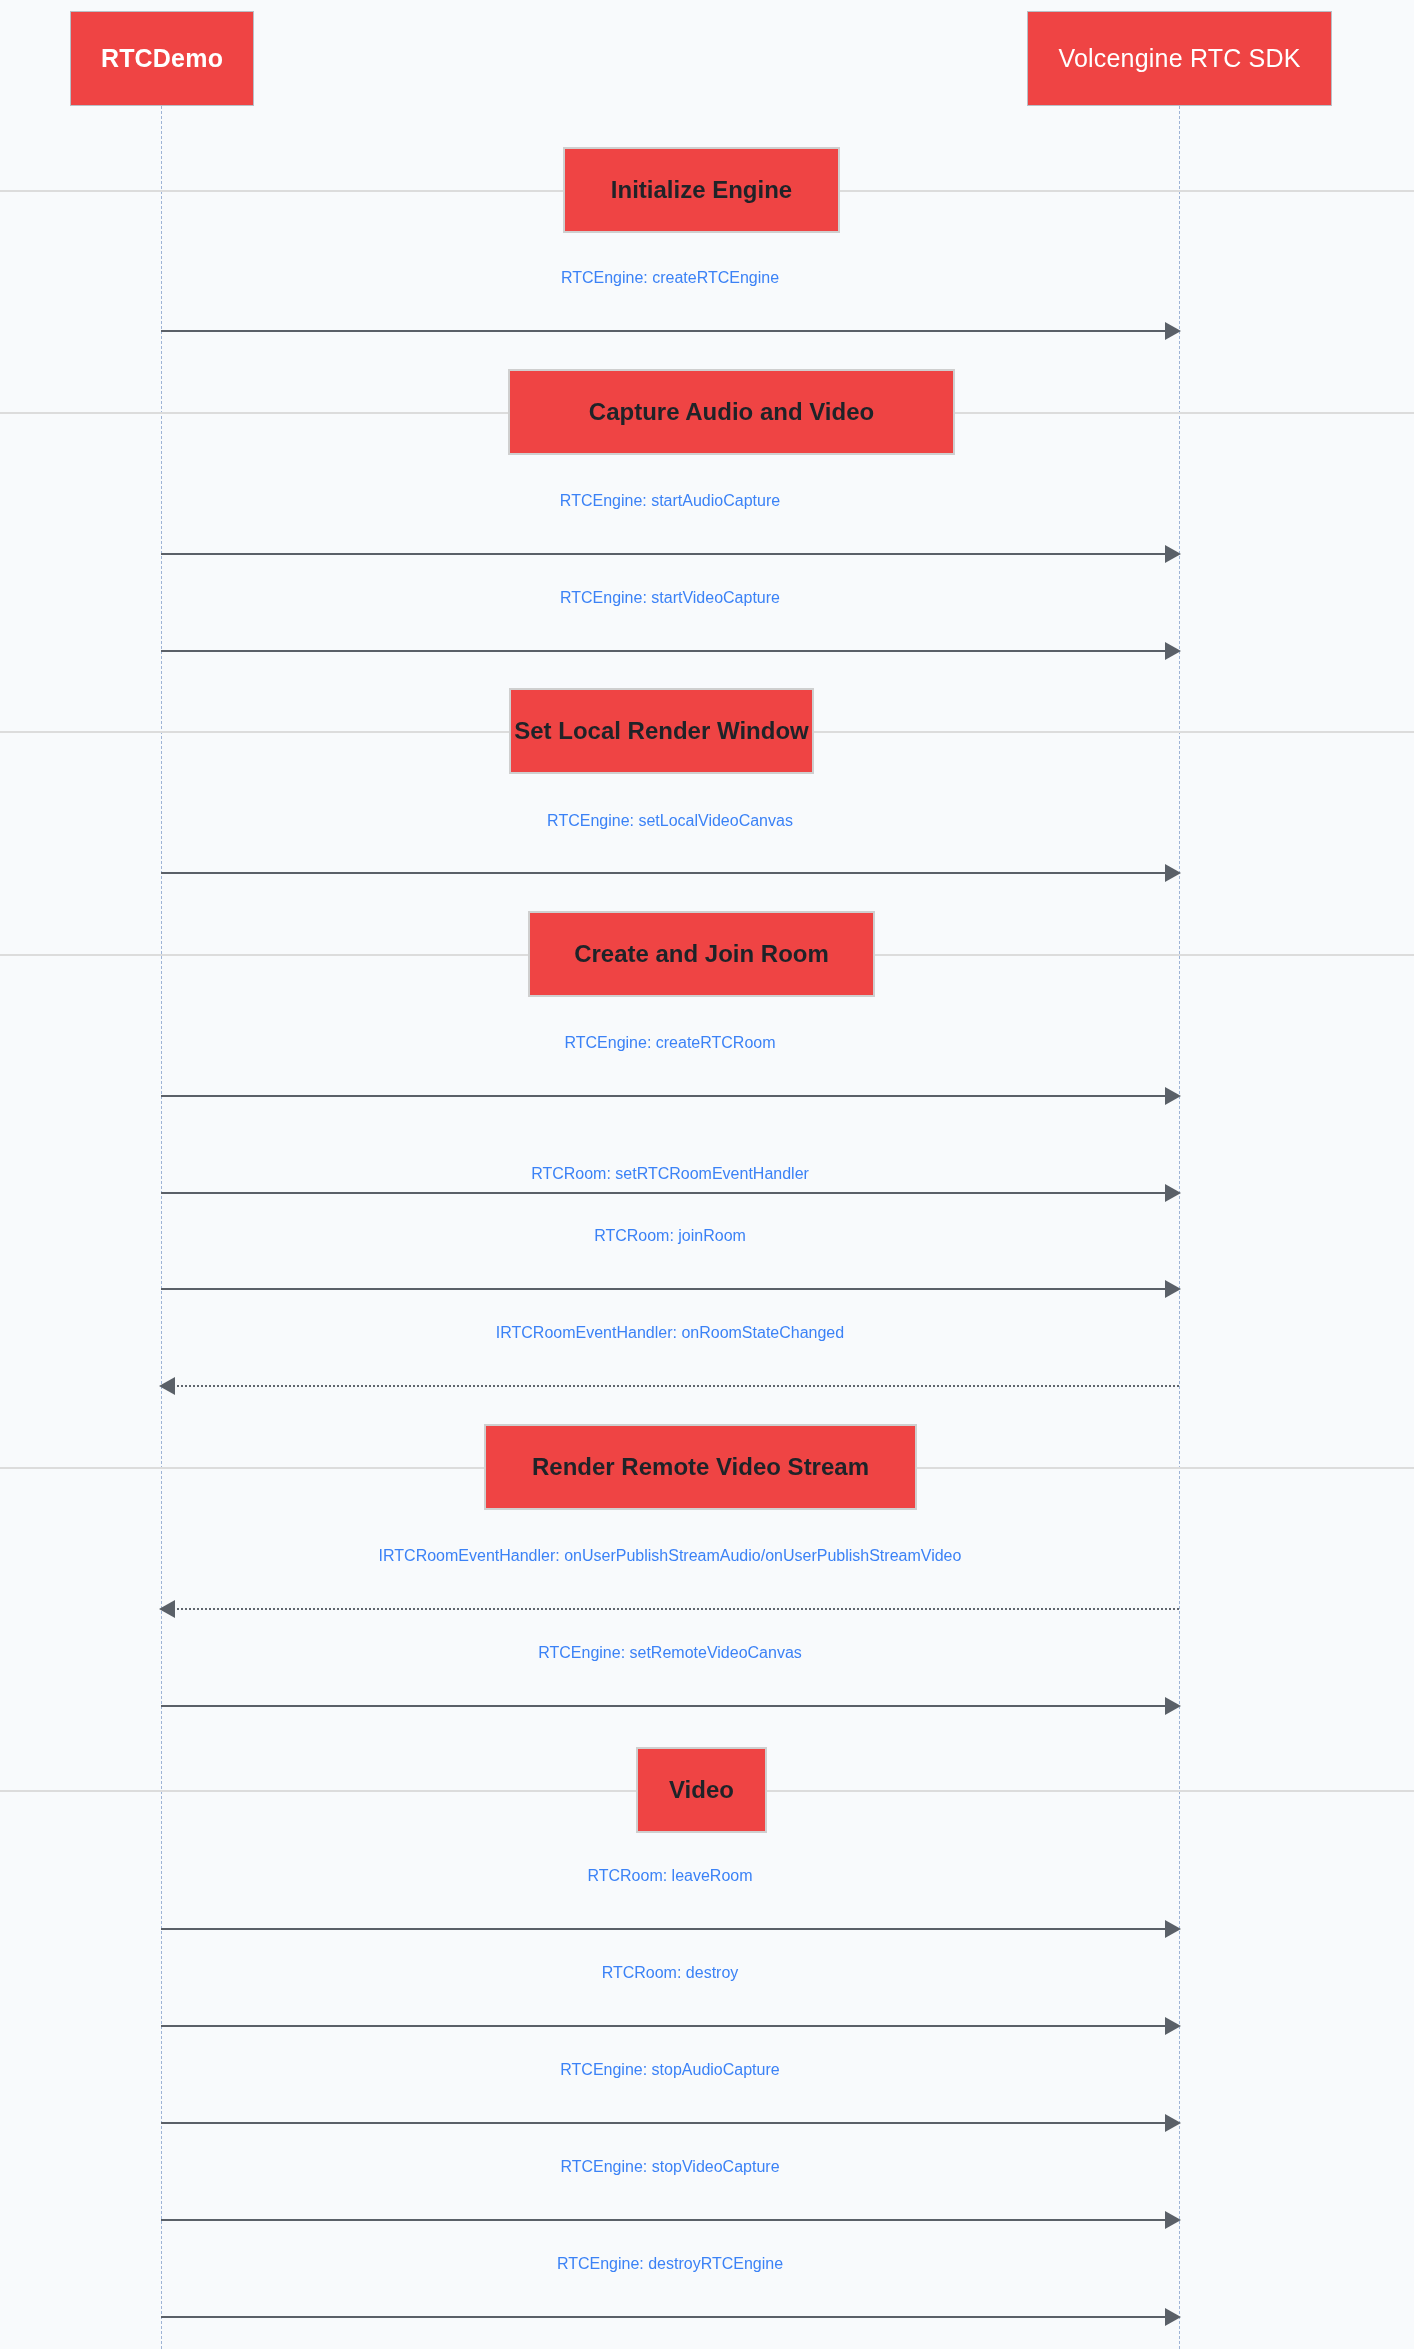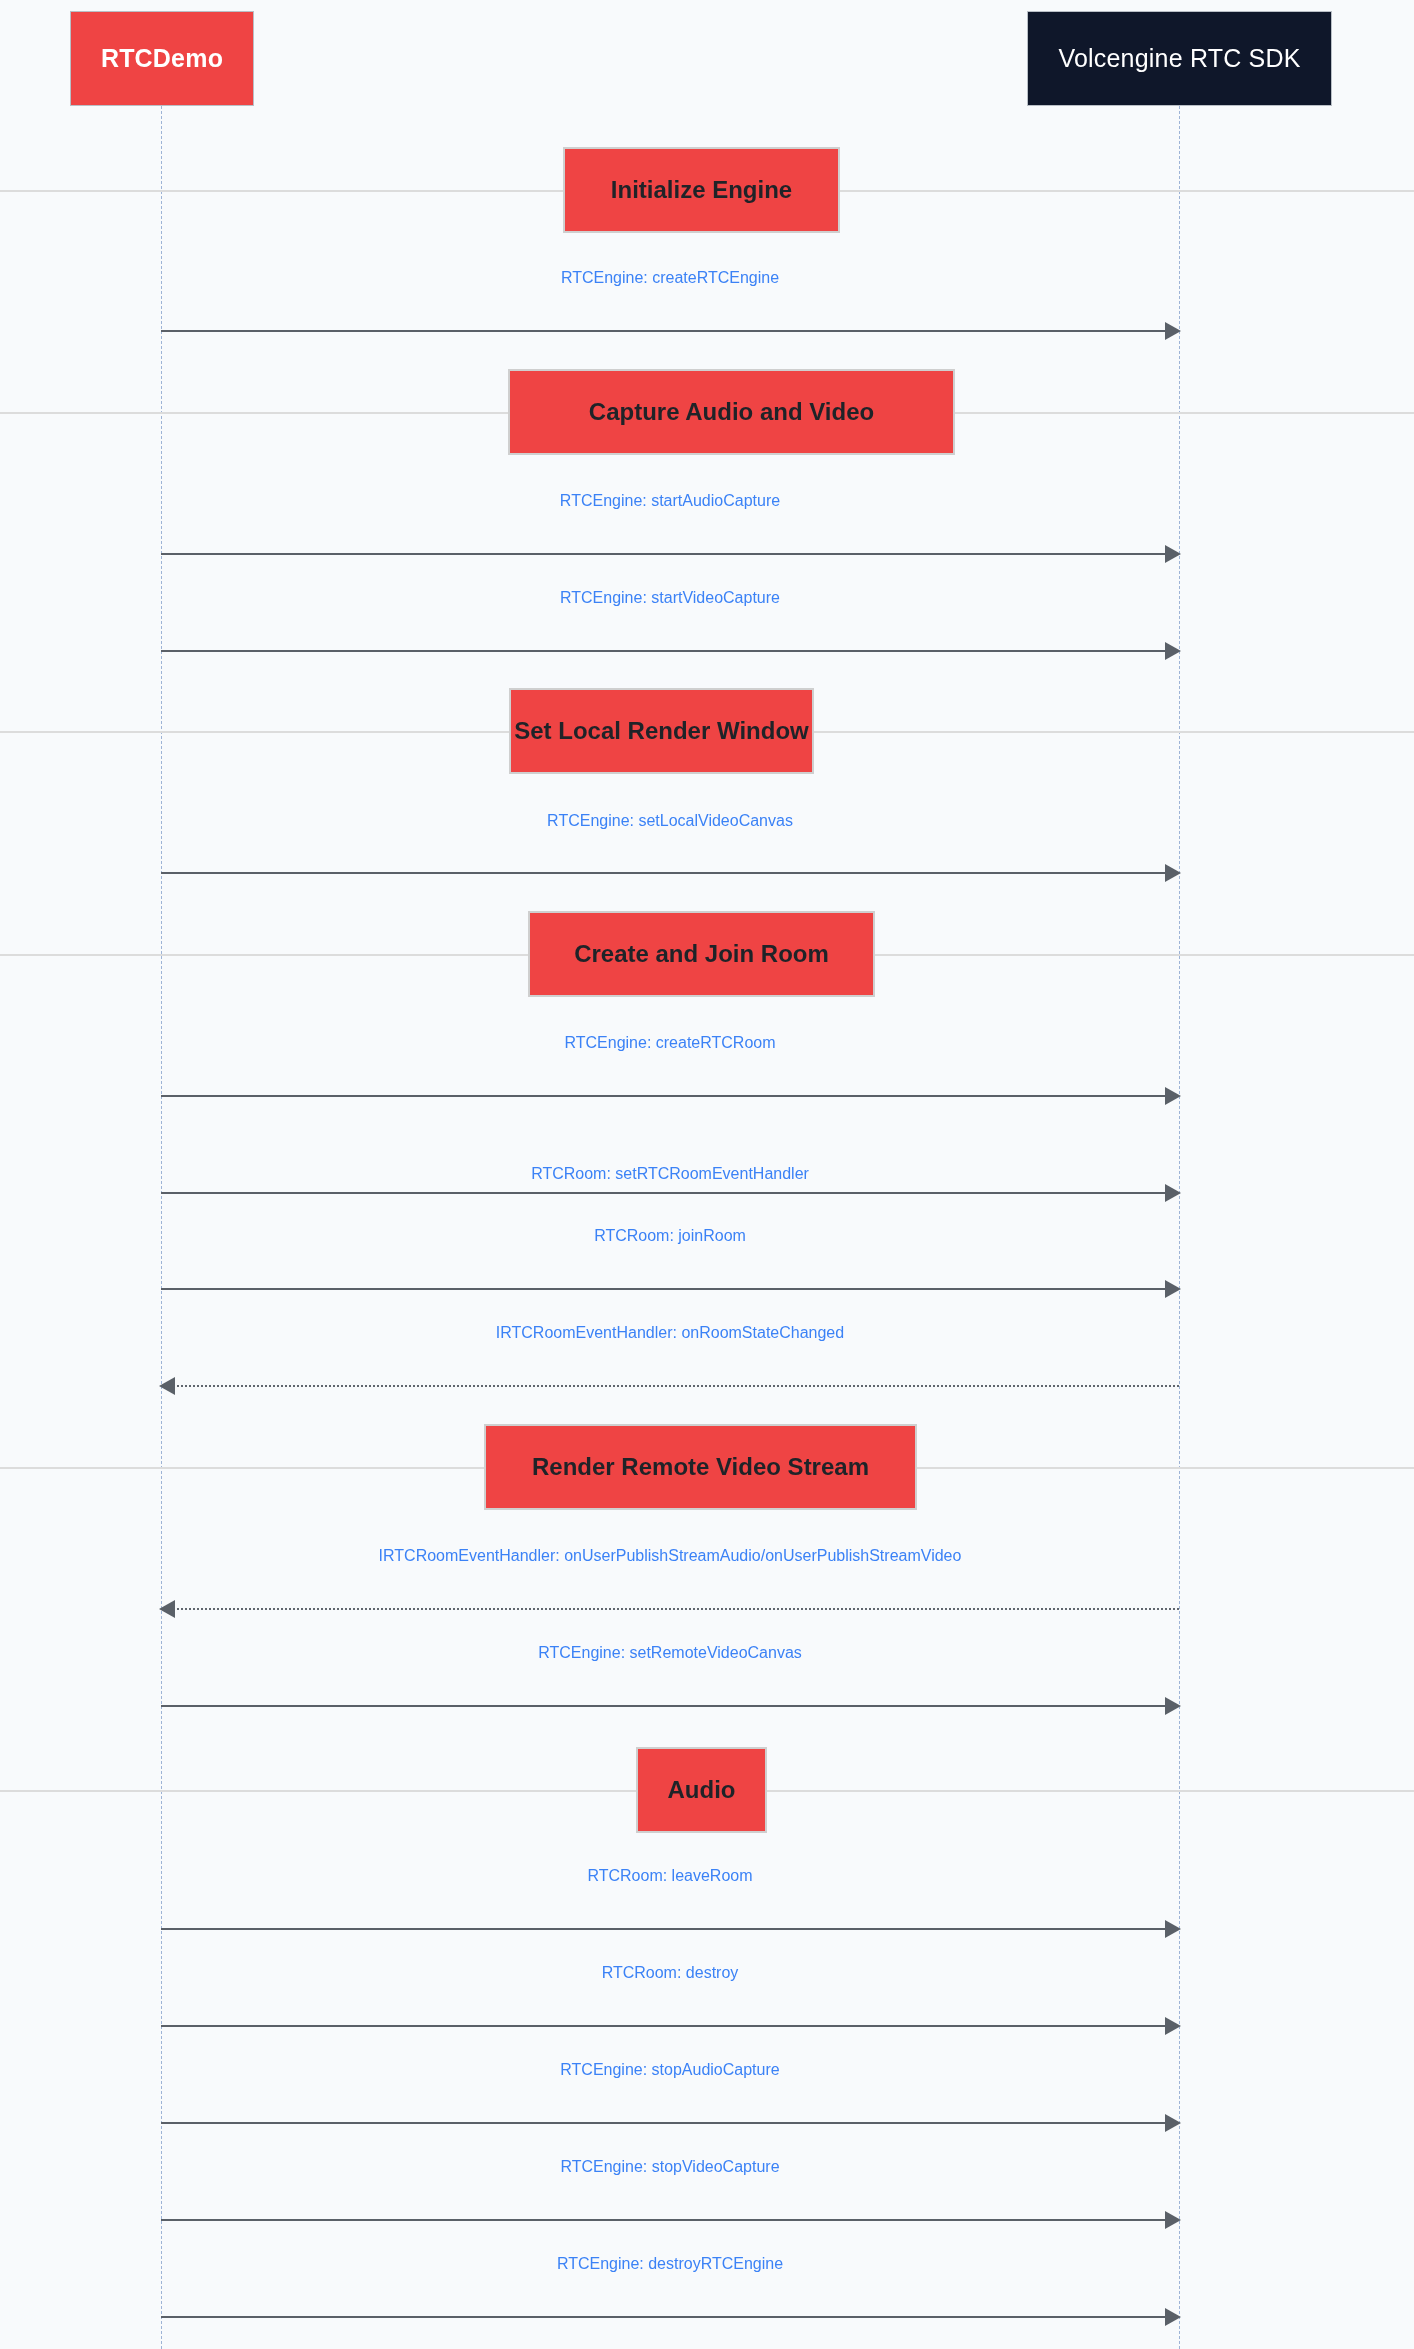--- a/index.html
+++ b/index.html
@@ -24,21 +24,21 @@
     position:absolute;
     box-sizing:border-box;
     display:flex;align-items:center;justify-content:center;
     border:1px solid #b9bfc6;
     color:#ffffff;
     font-size:25px;
     letter-spacing:.2px;
     z-index:6;
   }
   .actor.left{background:#ef4444;font-weight:bold;}
-  .actor.right{background:#0f172a;}
+  .actor.right{background:#ef4444;}
 
   
   .divider{
     position:absolute;
     left:0;width:1414px;height:0;
     border-top:1px solid #d4d4d4;
     z-index:2;
   }
   .divider.dbl{border-top:2px solid #dcdcdc;}
 
@@ -121,21 +121,21 @@
       <div class="divider dbl" style="top: 954px;"></div>
       <div class="section-box" style="left: 528px; width: 347px; top: 911px; height: 86px;">
         <span>Create and Join Room</span>
       </div>
       <div class="divider dbl" style="top: 1467px;"></div>
       <div class="section-box" style="left: 484px; width: 433px; top: 1424px; height: 86px;">
         <span>Render Remote Video Stream</span>
       </div>
       <div class="divider dbl" style="top: 1790px;"></div>
       <div class="section-box" style="left: 636px; width: 131px; top: 1747px; height: 86px;">
-        <span>Audio</span>
+        <span>Video</span>
       </div>
     </div>
   <div id="messages-layer">
       <div class="msg-label" style="left: 161px; width: 1018px; top: 269px;">RTCEngine: createRTCEngine</div>
       <div class="msg-line solid" style="top: 330px; left: 161px; width: 1006px;"></div>
       <div class="arrowhead right" style="top: 322px; left: 1165px;"></div>
       <div class="msg-label" style="left: 161px; width: 1018px; top: 492px;">RTCEngine: startAudioCapture</div>
       <div class="msg-line solid" style="top: 553px; left: 161px; width: 1006px;"></div>
       <div class="arrowhead right" style="top: 545px; left: 1165px;"></div>
       <div class="msg-label" style="left: 161px; width: 1018px; top: 589px;">RTCEngine: startVideoCapture</div>

